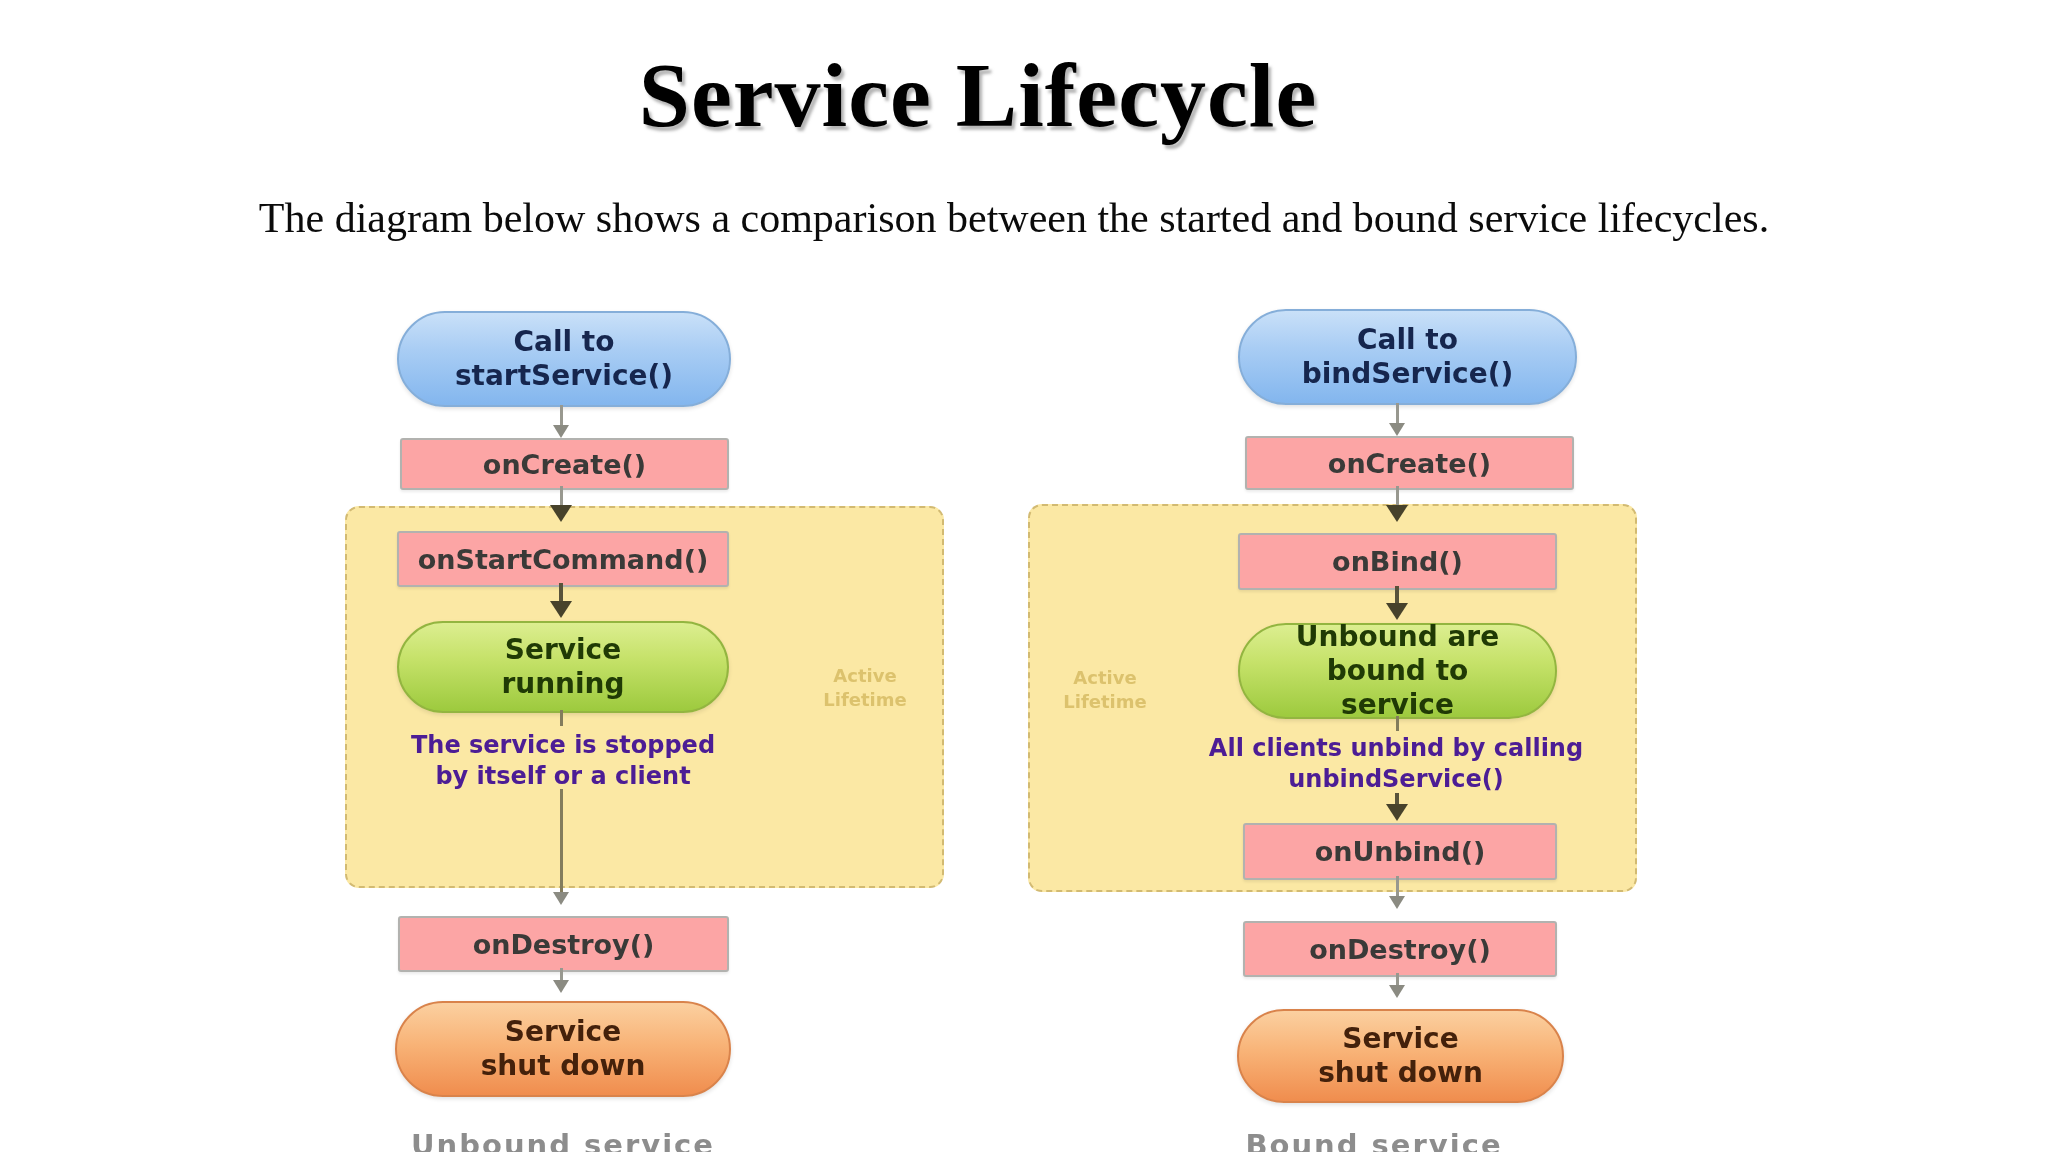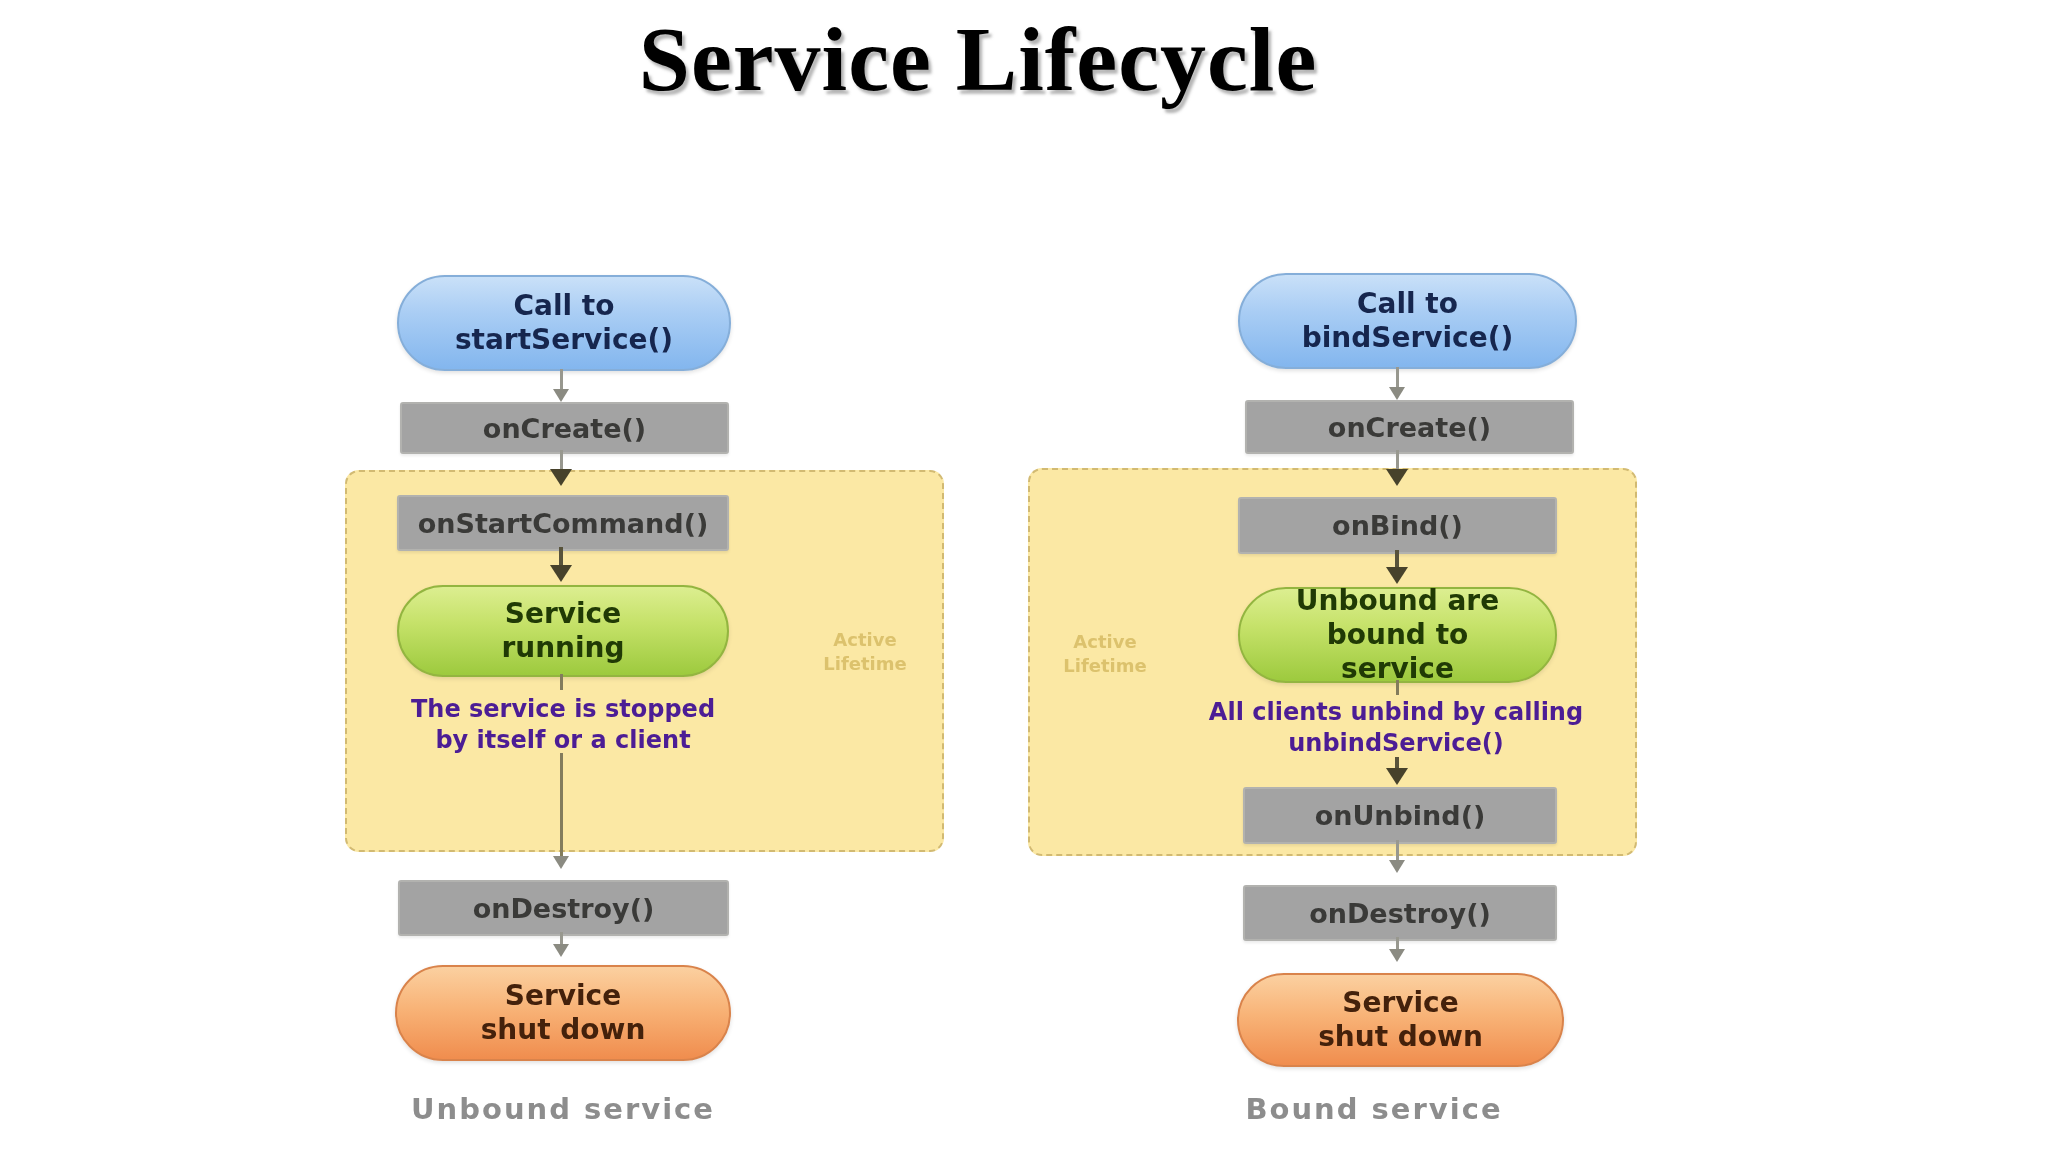--- a/index.html
+++ b/index.html
@@ -1,21 +1,21 @@
 <!DOCTYPE html>
 <html><head>
 <meta charset="utf-8">
 <style>
   html,body { margin:0; padding:0; background:#ffffff; }
   #page {
     position:relative; width:2048px; height:1152px;
     background:#ffffff; overflow:hidden;
     font-family:"DejaVu Sans","Liberation Sans",sans-serif;
   }
-  .abs { position:absolute; }
+  .abs { position:absolute;margin-top:36px; }
 
   
   .title {
     font-family:"Liberation Serif","DejaVu Serif",serif;
     font-weight:bold; font-size:92px; color:#000;
     text-shadow:3px 4px 3px rgba(120,120,120,.55);
     text-align:center; letter-spacing:1px;
   }
   .subtitle {
     font-family:"Liberation Serif","DejaVu Serif",serif;
@@ -37,21 +37,21 @@
     background:linear-gradient(180deg,#dcee90 0%,#c6e26a 40%,#9dca3e 100%);
     border:2px solid #93b540; color:#203a05;
     box-shadow:0 2px 4px rgba(0,0,0,.10);
   }
   .pill.orange {
     background:linear-gradient(180deg,#fbd0a0 0%,#f8b377 45%,#f08d4e 100%);
     border:2px solid #d9834b; color:#44210b;
     box-shadow:0 2px 4px rgba(0,0,0,.12);
   }
   .gbox {
-    background:#a3a3a3; border:2px solid #b2b2af; border-radius:3px;
+    background:#fca5a5; border:2px solid #b2b2af; border-radius:3px;
     display:flex; align-items:center; justify-content:center;
     font-weight:bold; font-size:27px; color:#39393б;
     color:#3a3a38; box-shadow:0 2px 3px rgba(0,0,0,.08);
   }
   .panel {
     background:#fbe8a4; border:2px dashed #d2ba72; border-radius:14px;
   }
   .note {
     color:#4c1d95; font-weight:bold; font-size:24px; line-height:1.28;
     text-align:center; white-space:pre-line;
@@ -75,20 +75,21 @@
   .ah.dark {
     border-left:11px solid transparent; border-right:11px solid transparent;
     border-top:17px solid #47422b; }
 </style>
 </head>
 <body>
 
 <div id="page">
 
   <div class="abs title" style="left:488px; top:6px; width:980px;">Service Lifecycle</div>
+  <div class="abs subtitle" style="left:0px; top:158px; width:2028px;">The diagram below shows a comparison between the started and bound service lifecycles.</div>
 
   <div>
 
     <div class="abs panel" style="left:345px; top:470px; width:595px; height:378px;"></div>
     <div class="abs lifetime" style="left:795px; top:628px; width:140px;">Active
 Lifetime</div>
 
     <div class="abs pill blue" style="left:397px; top:275px; width:330px; height:92px;">Call to
 startService()</div>
 

